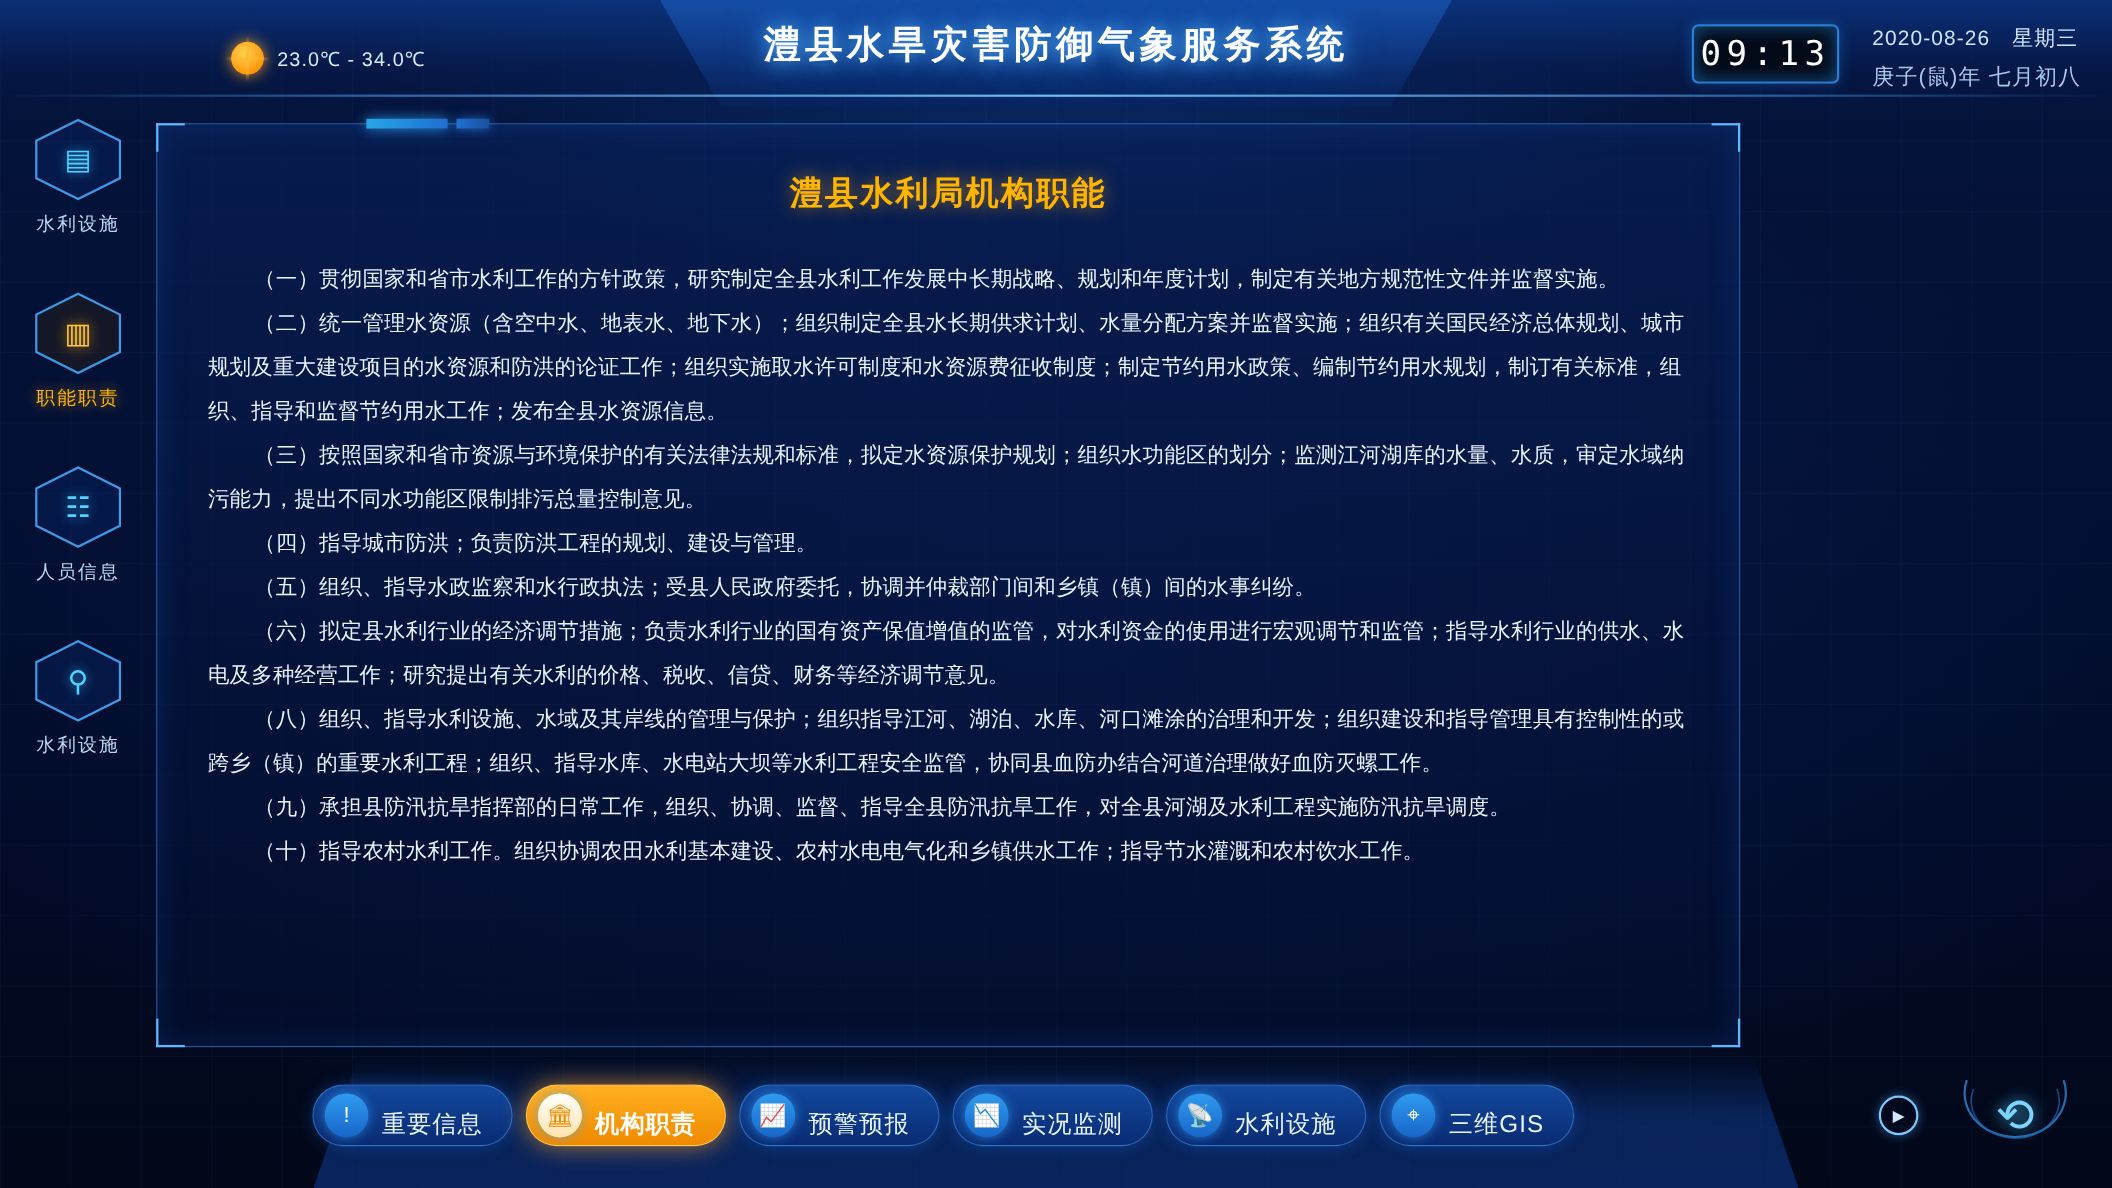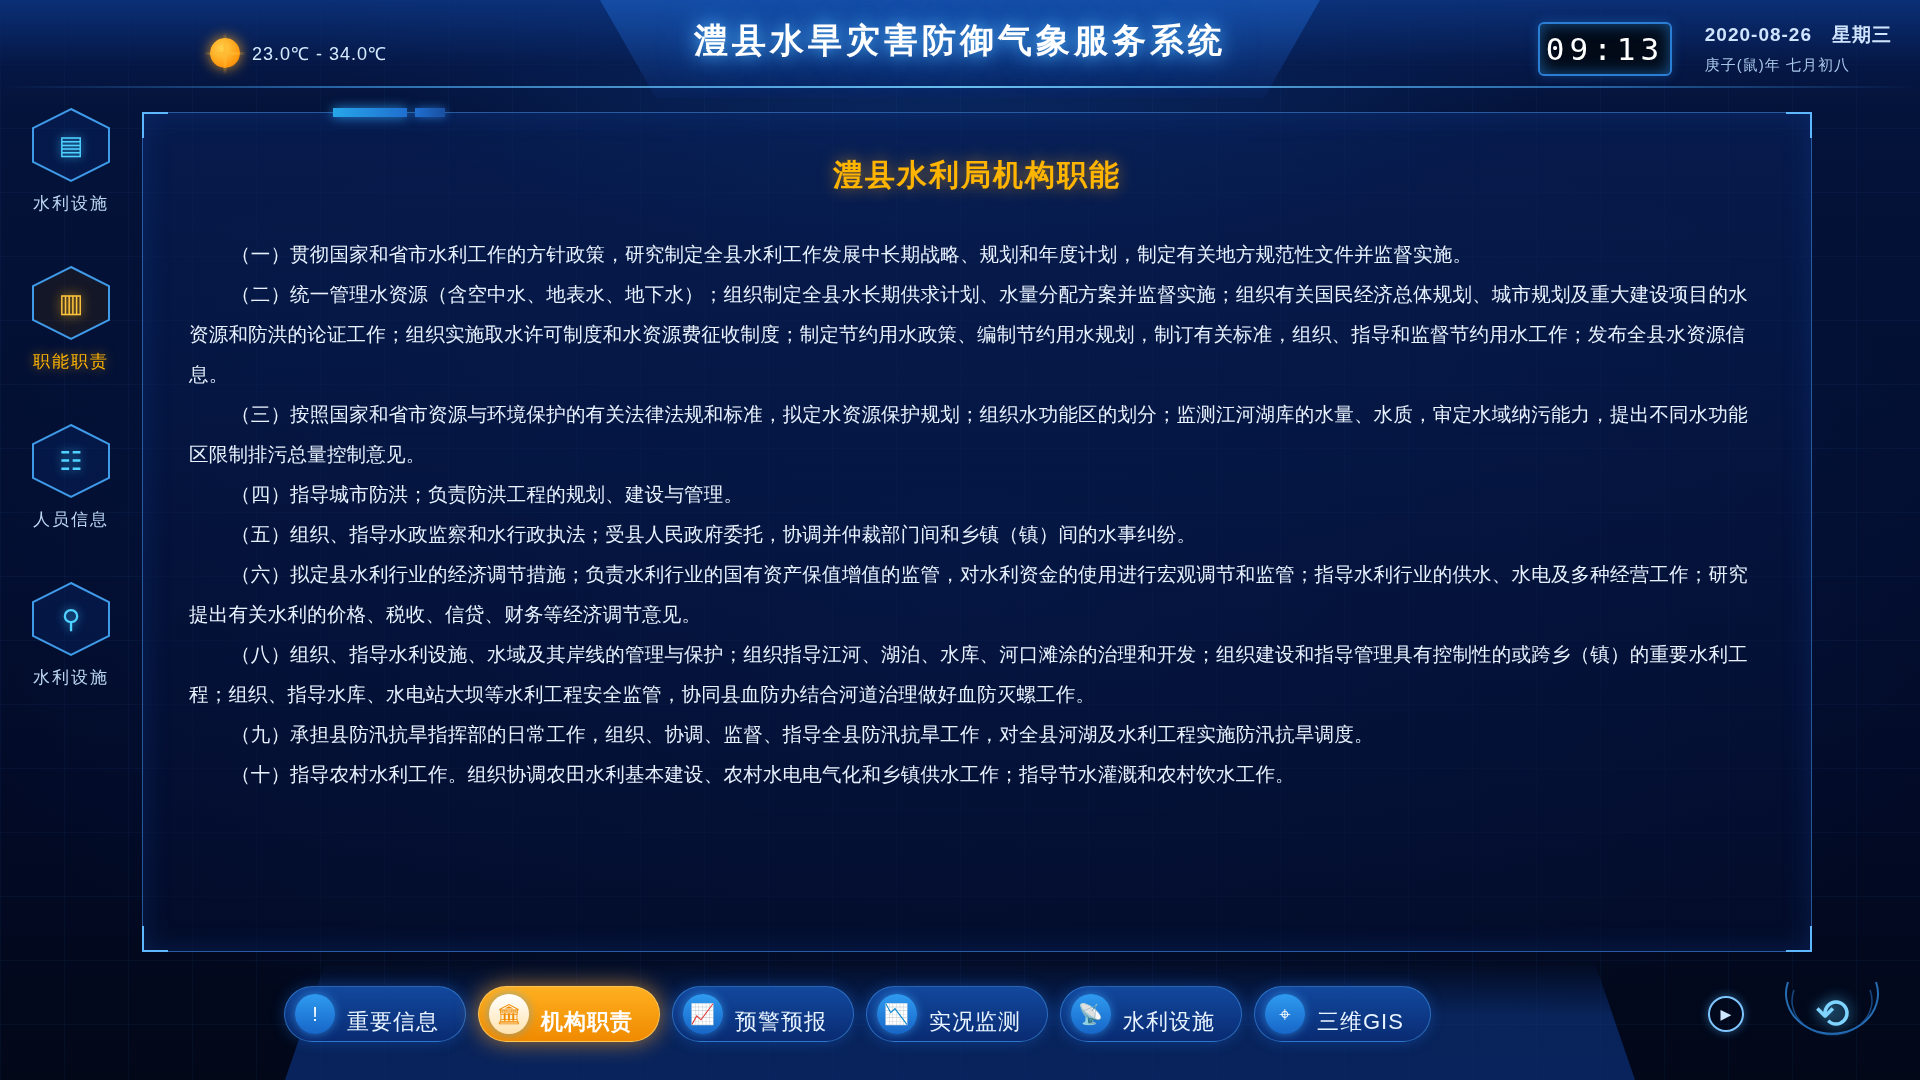--- a/index.html
+++ b/index.html
@@ -81,22 +81,22 @@
     border-radius: 6px;
     box-shadow: 0 0 16px rgba(40,130,220,0.6) inset, 0 0 12px rgba(40,130,220,0.35);
     display: flex; align-items: center; justify-content: center;
     color: #ffffff; font-size: 31px; letter-spacing: 5px;
     font-family: "DejaVu Sans Mono", monospace;
   }
   .date-box {
     position: absolute; top: 22px; right: 28px;
     text-align: left; color: #cfe4ff;
   }
-  .date-line1 { font-size: 19px; letter-spacing: 1px; font-weight: bold; }
-  .date-line2 { font-size: 15px; margin-top: 8px; color: #a8c6e8; letter-spacing: 1px; }
+  .date-line1 { font-size: 19px; letter-spacing: 1px; }
+  .date-line2 { font-size: 20px; margin-top: 8px; color: #a8c6e8; letter-spacing: 1px; }
 
   
   .sidebar {
     position: absolute; top: 106px; left: 0; width: 142px; height: 830px;
     z-index: 5;
   }
   .side-item {
     width: 142px; height: 158px;
     display: flex; flex-direction: column; align-items: center; justify-content: flex-start;
     cursor: pointer;
@@ -118,21 +118,21 @@
   .side-label {
     margin-top: 8px;
     font-size: 17px; color: #bcd6f2; letter-spacing: 2px;
   }
   .side-item.active .side-label { color: #ffb500; text-shadow: 0 0 12px rgba(255,170,0,0.6); }
   .side-item.active .side-icon { color: #ffc53d; text-shadow: 0 0 12px rgba(255,180,20,0.85); }
 
   
   .panel {
     position: absolute; top: 112px; left: 142px;
-    width: 1670px; height: 840px;
+    width: 1440px; height: 840px;
     background: linear-gradient(180deg, rgba(8,32,88,0.62) 0%, rgba(5,20,62,0.52) 55%, rgba(4,14,48,0.58) 100%);
     border: 1px solid rgba(70,150,240,0.55);
     box-shadow: 0 0 28px rgba(20,80,180,0.28) inset;
   }
   .panel-corner {
     position: absolute; width: 26px; height: 26px; border: 2px solid #5fb8ff;
   }
   .pc-tl { top: -1px; left: -1px; border-right: none; border-bottom: none; }
   .pc-tr { top: -1px; right: -1px; border-left: none; border-bottom: none; }
   .pc-bl { bottom: -1px; left: -1px; border-right: none; border-top: none; }

